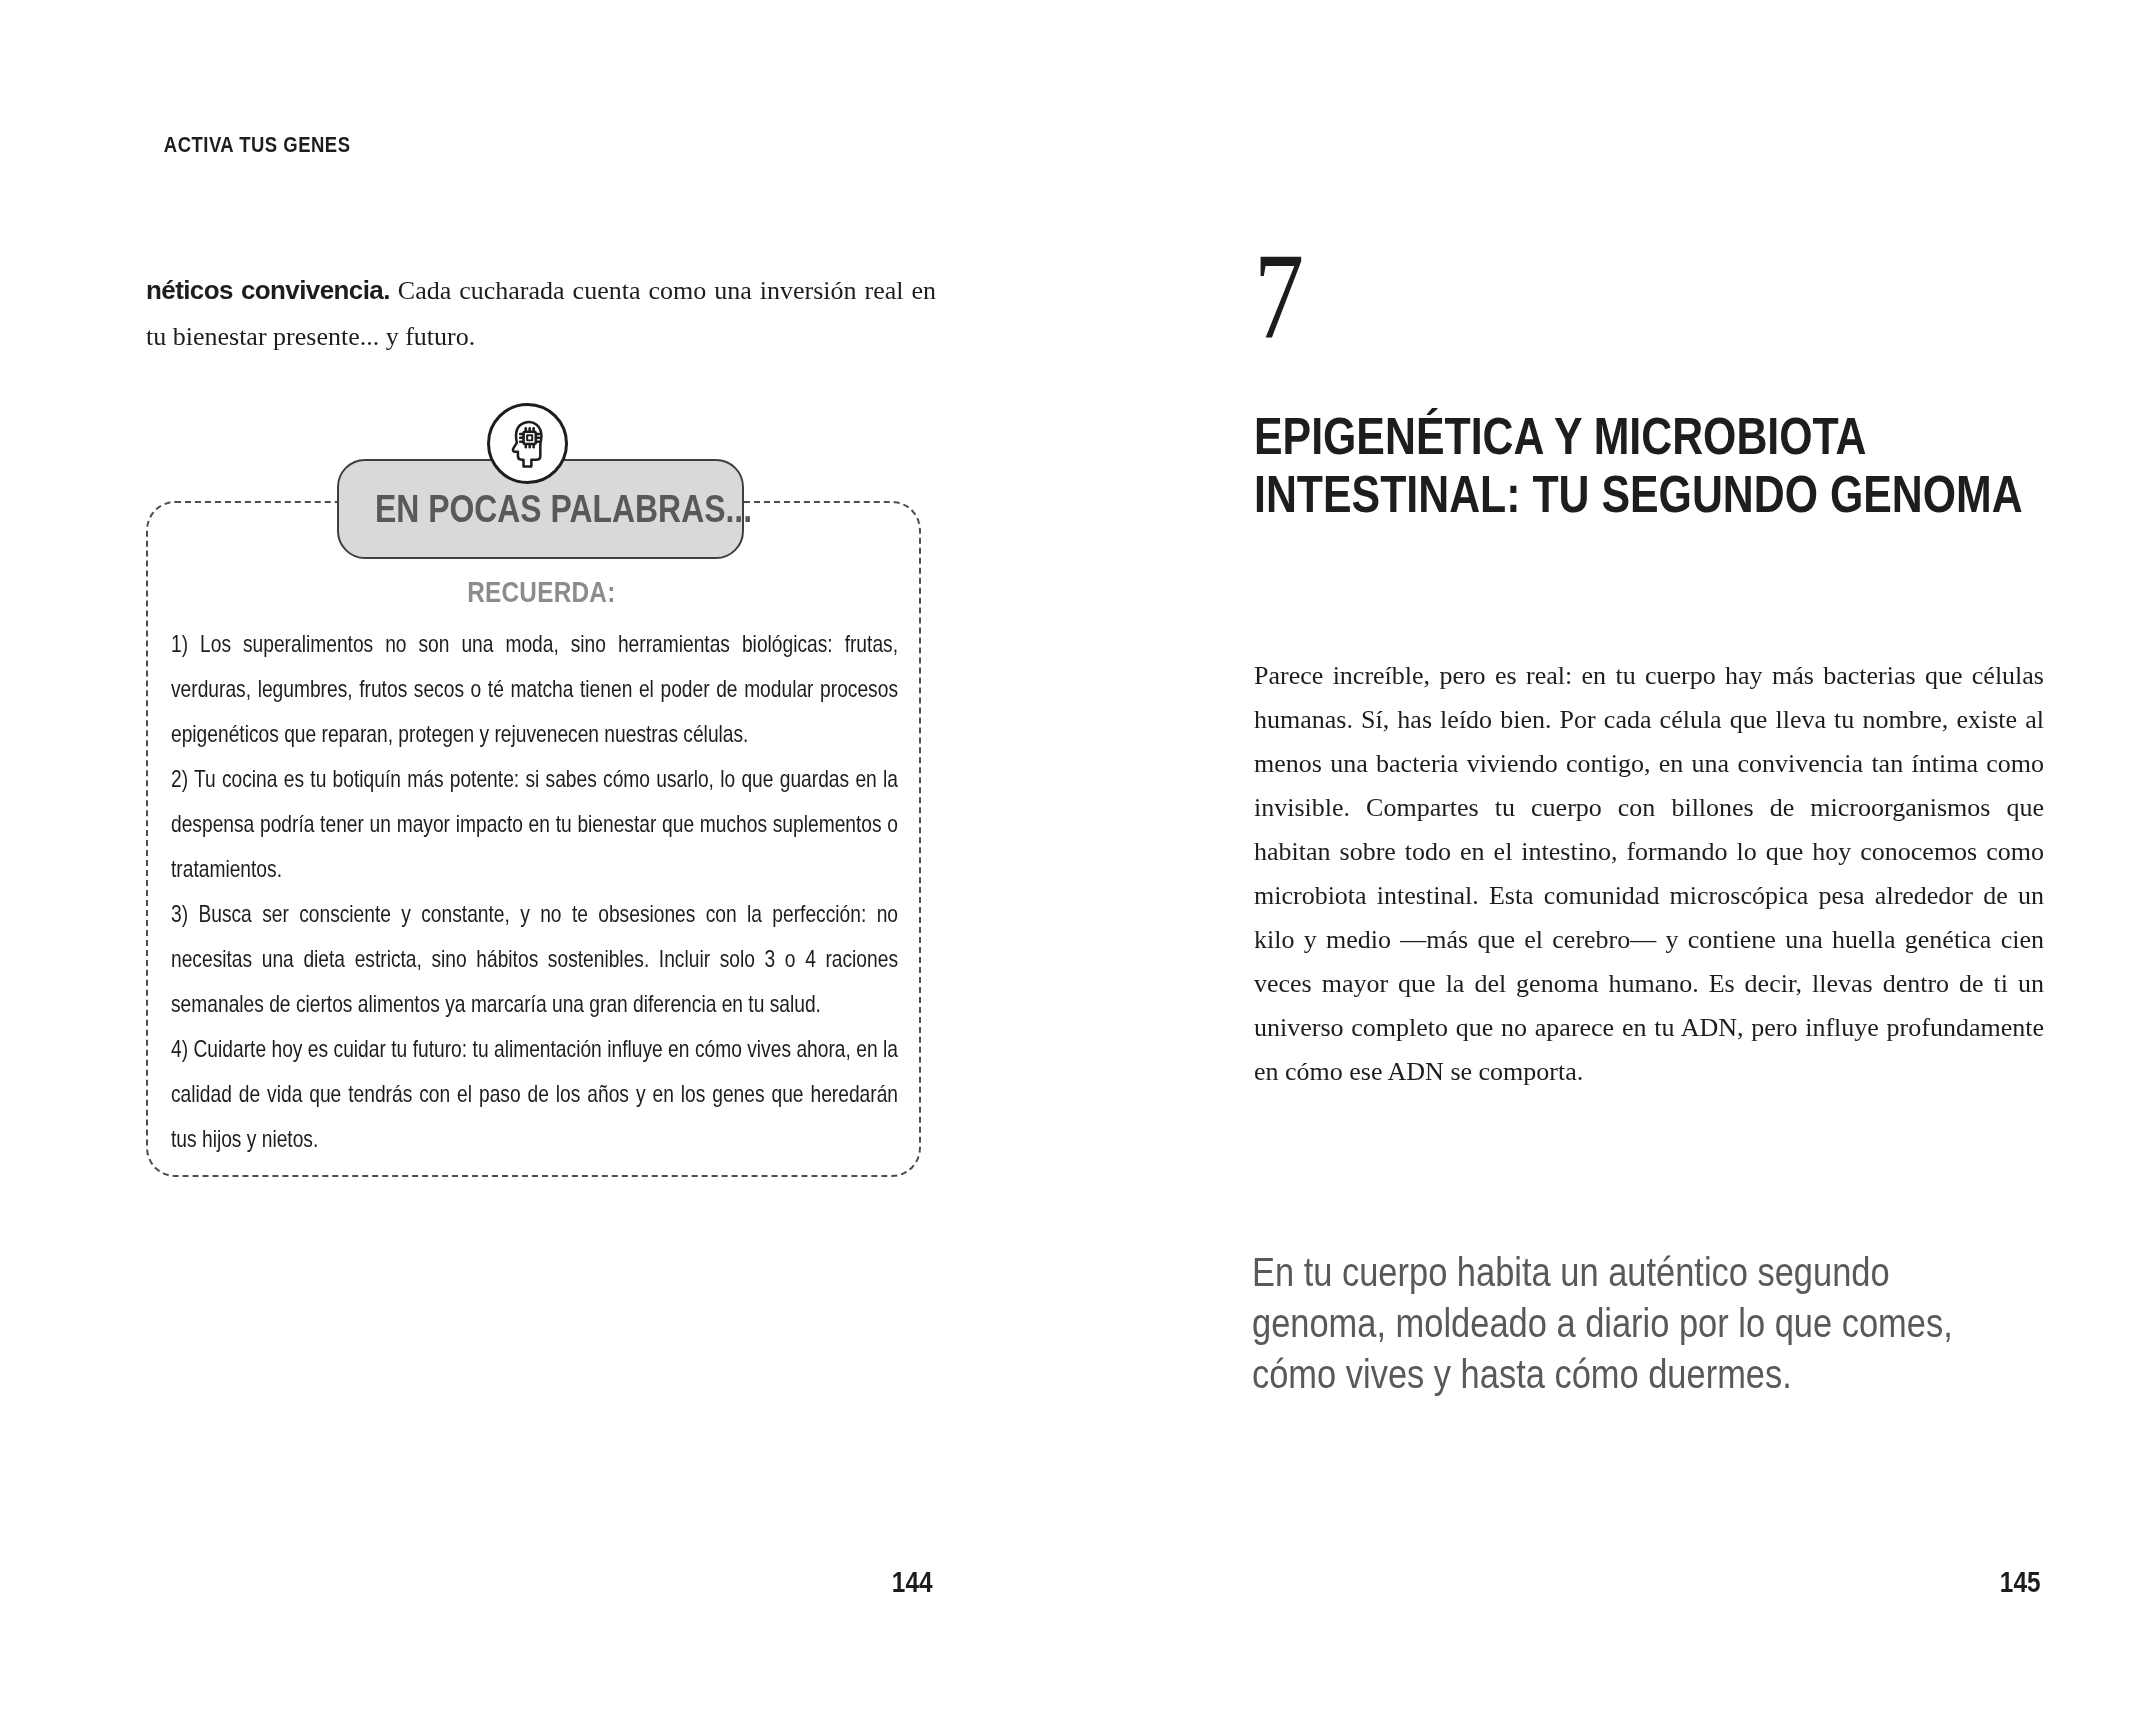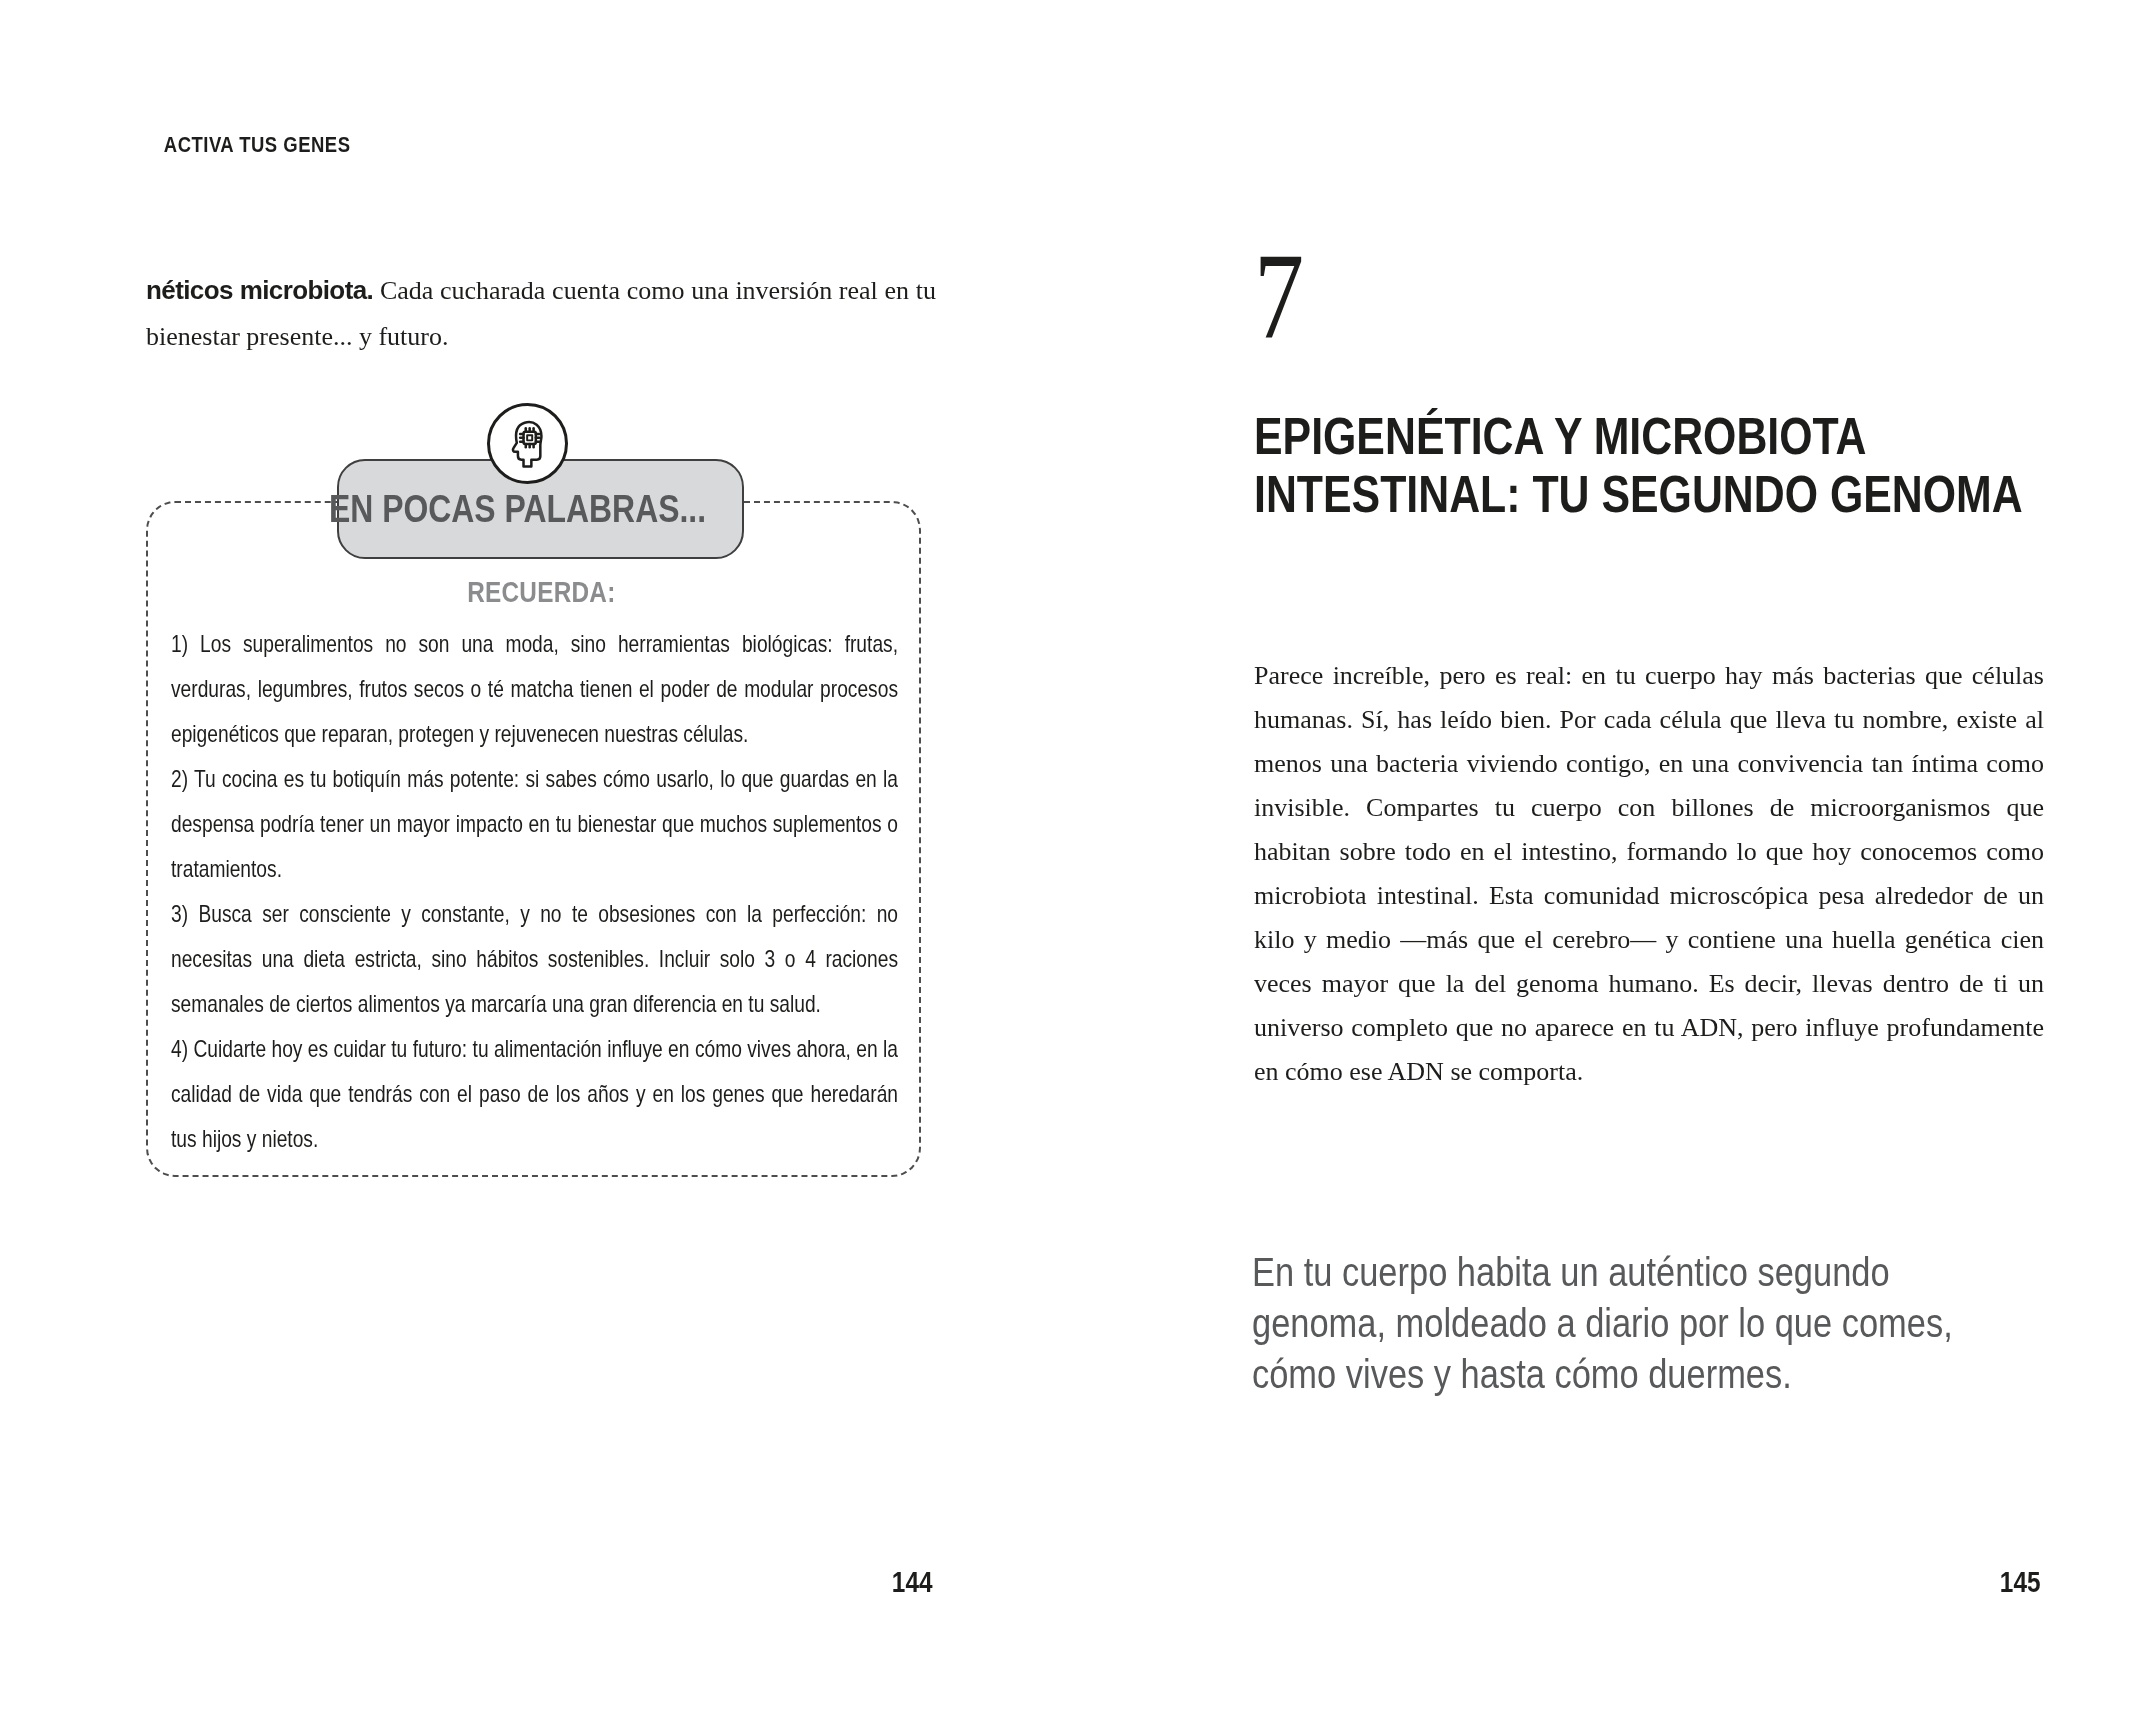--- a/index.html
+++ b/index.html
@@ -28,21 +28,21 @@
     font-size:22px;font-weight:700;letter-spacing:0.6px;color:var(--ink);}
   .intro{position:absolute;left:146px;top:267px;width:790px;
     font-size:26px;line-height:46px;text-align:justify;color:var(--ink);}
   .intro .lead{font-family:"Liberation Sans","DejaVu Sans",sans-serif;font-weight:700;letter-spacing:-0.6px;}
 
   .dashed-box{position:absolute;left:146px;top:501px;width:775px;height:676px;
     border:2.4px dashed var(--dash);border-radius:29px;z-index:1;background:transparent;}
 
   .pill{position:absolute;left:337px;top:459px;width:407px;height:100px;
     background:var(--boxfill);border:2.4px solid var(--boxborder);border-radius:28px;
-    display:flex;align-items:center;justify-content:flex-end;z-index:2;}
+    display:flex;align-items:center;justify-content:flex-start;z-index:2;}
   .pill-title{font-size:38px;font-weight:700;color:var(--gray);letter-spacing:0;white-space:nowrap;}
 
   .icon-circle{position:absolute;left:487px;top:403px;width:81px;height:81px;border-radius:50%;
     background:#fff;border:3.6px solid var(--ink);z-index:3;display:flex;align-items:center;justify-content:center;}
   .icon-circle svg{width:56px;height:56px;}
 
   .recuerda{position:absolute;left:146px;top:576px;width:790px;text-align:center;z-index:2;
     font-size:29px;font-weight:700;color:var(--graylight);letter-spacing:0.3px;}
 
   .remember-list{position:absolute;left:171px;top:621px;width:727px;z-index:2;
@@ -70,21 +70,21 @@
 <body>
 
 <div class="spread">
 
   <div>
 
     <div class="running-header">
       <span class="condc" style="display:inline-block">ACTIVA TUS GENES</span>
     </div>
 
-    <p class="intro serif"><span class="lead">néticos microbiota.</span><span> Cada cucharada cuenta como una inversión real en tu bienestar presente... y futuro.</span></p>
+    <p class="intro serif"><span class="lead">néticos convivencia.</span><span> Cada cucharada cuenta como una inversión real en tu bienestar presente... y futuro.</span></p>
 
     <div class="dashed-box"></div>
 
     <div class="pill">
       <span class="pill-title condc">EN POCAS PALABRAS...</span>
     </div>
 
     <div class="icon-circle">
       <svg viewBox="0 0 100 100" fill="none" stroke="#1d1d1b" stroke-width="4.5" stroke-linejoin="round" stroke-linecap="round">
         <path d="M44 12 C61 7 74 19 74 36 C74 42 72 46 72 52 L72 72 C72 76 69 78 66 78 L56 78 L56 90 L42 90 L42 78 L38 78 C34 78 32 75 32 71 L32 64 L27 64 C23.5 64 22 60.5 24 57.5 L30 48 C26 28 31 16 44 12 Z"></path>

